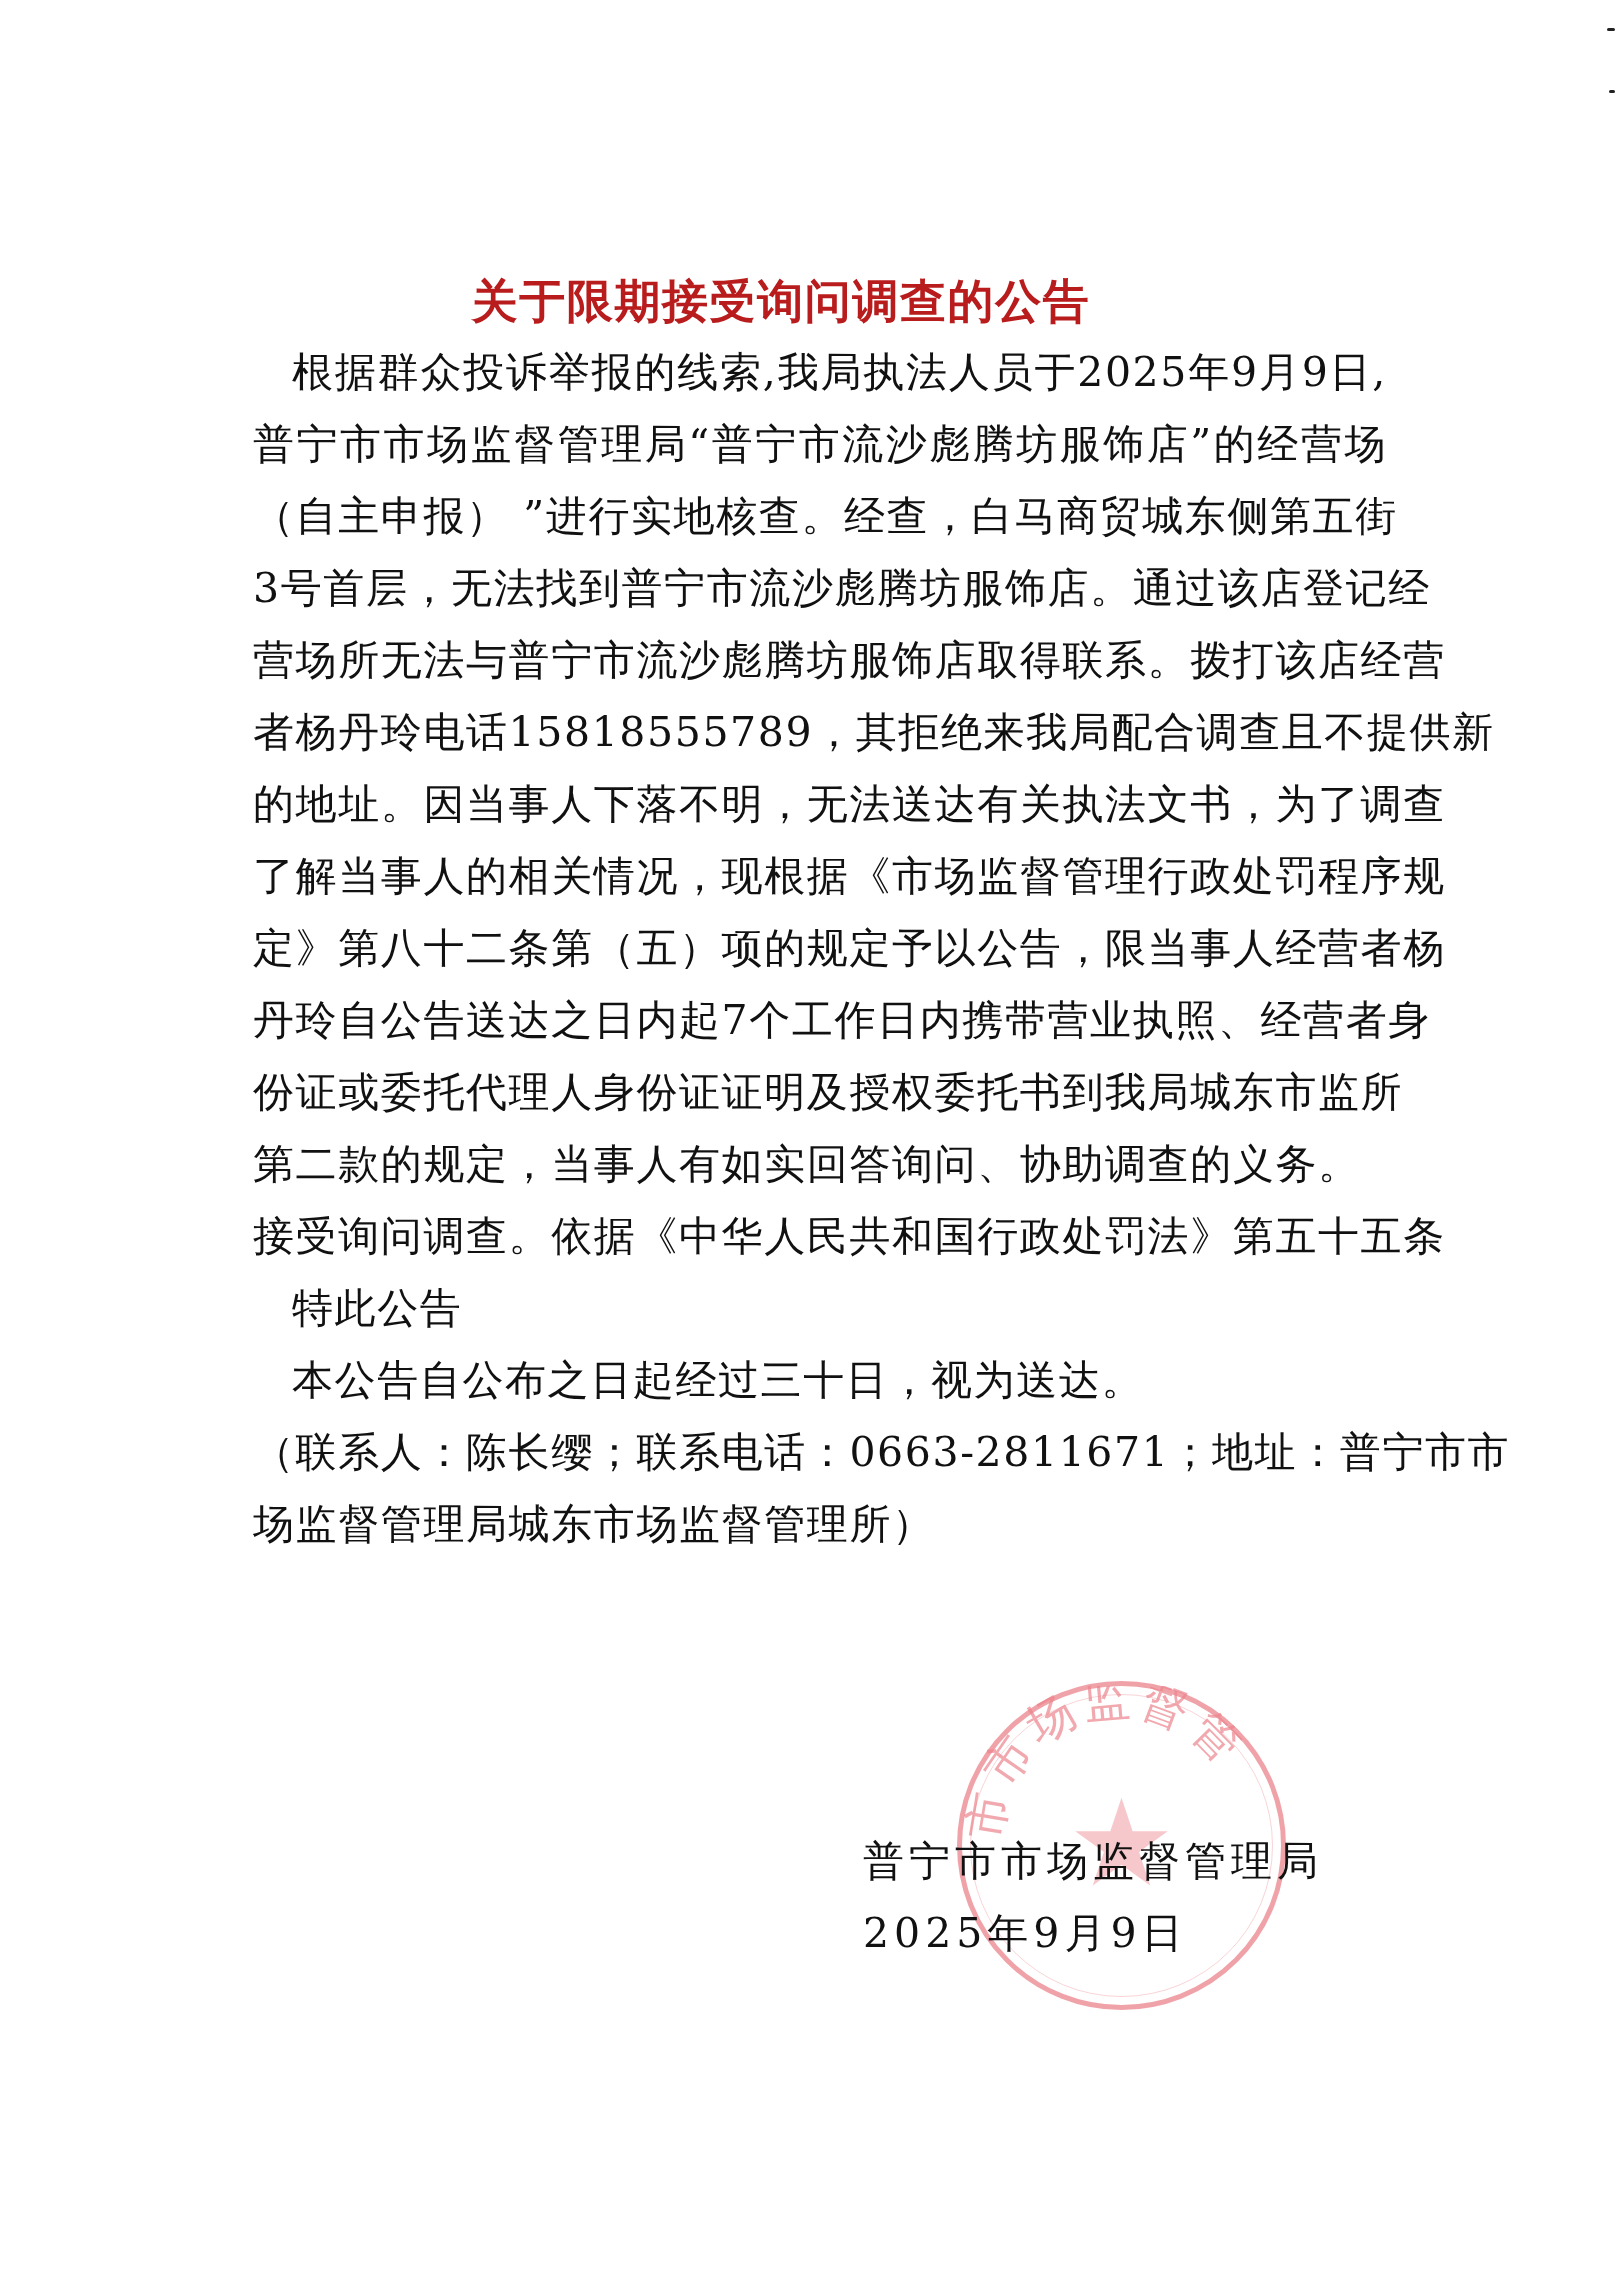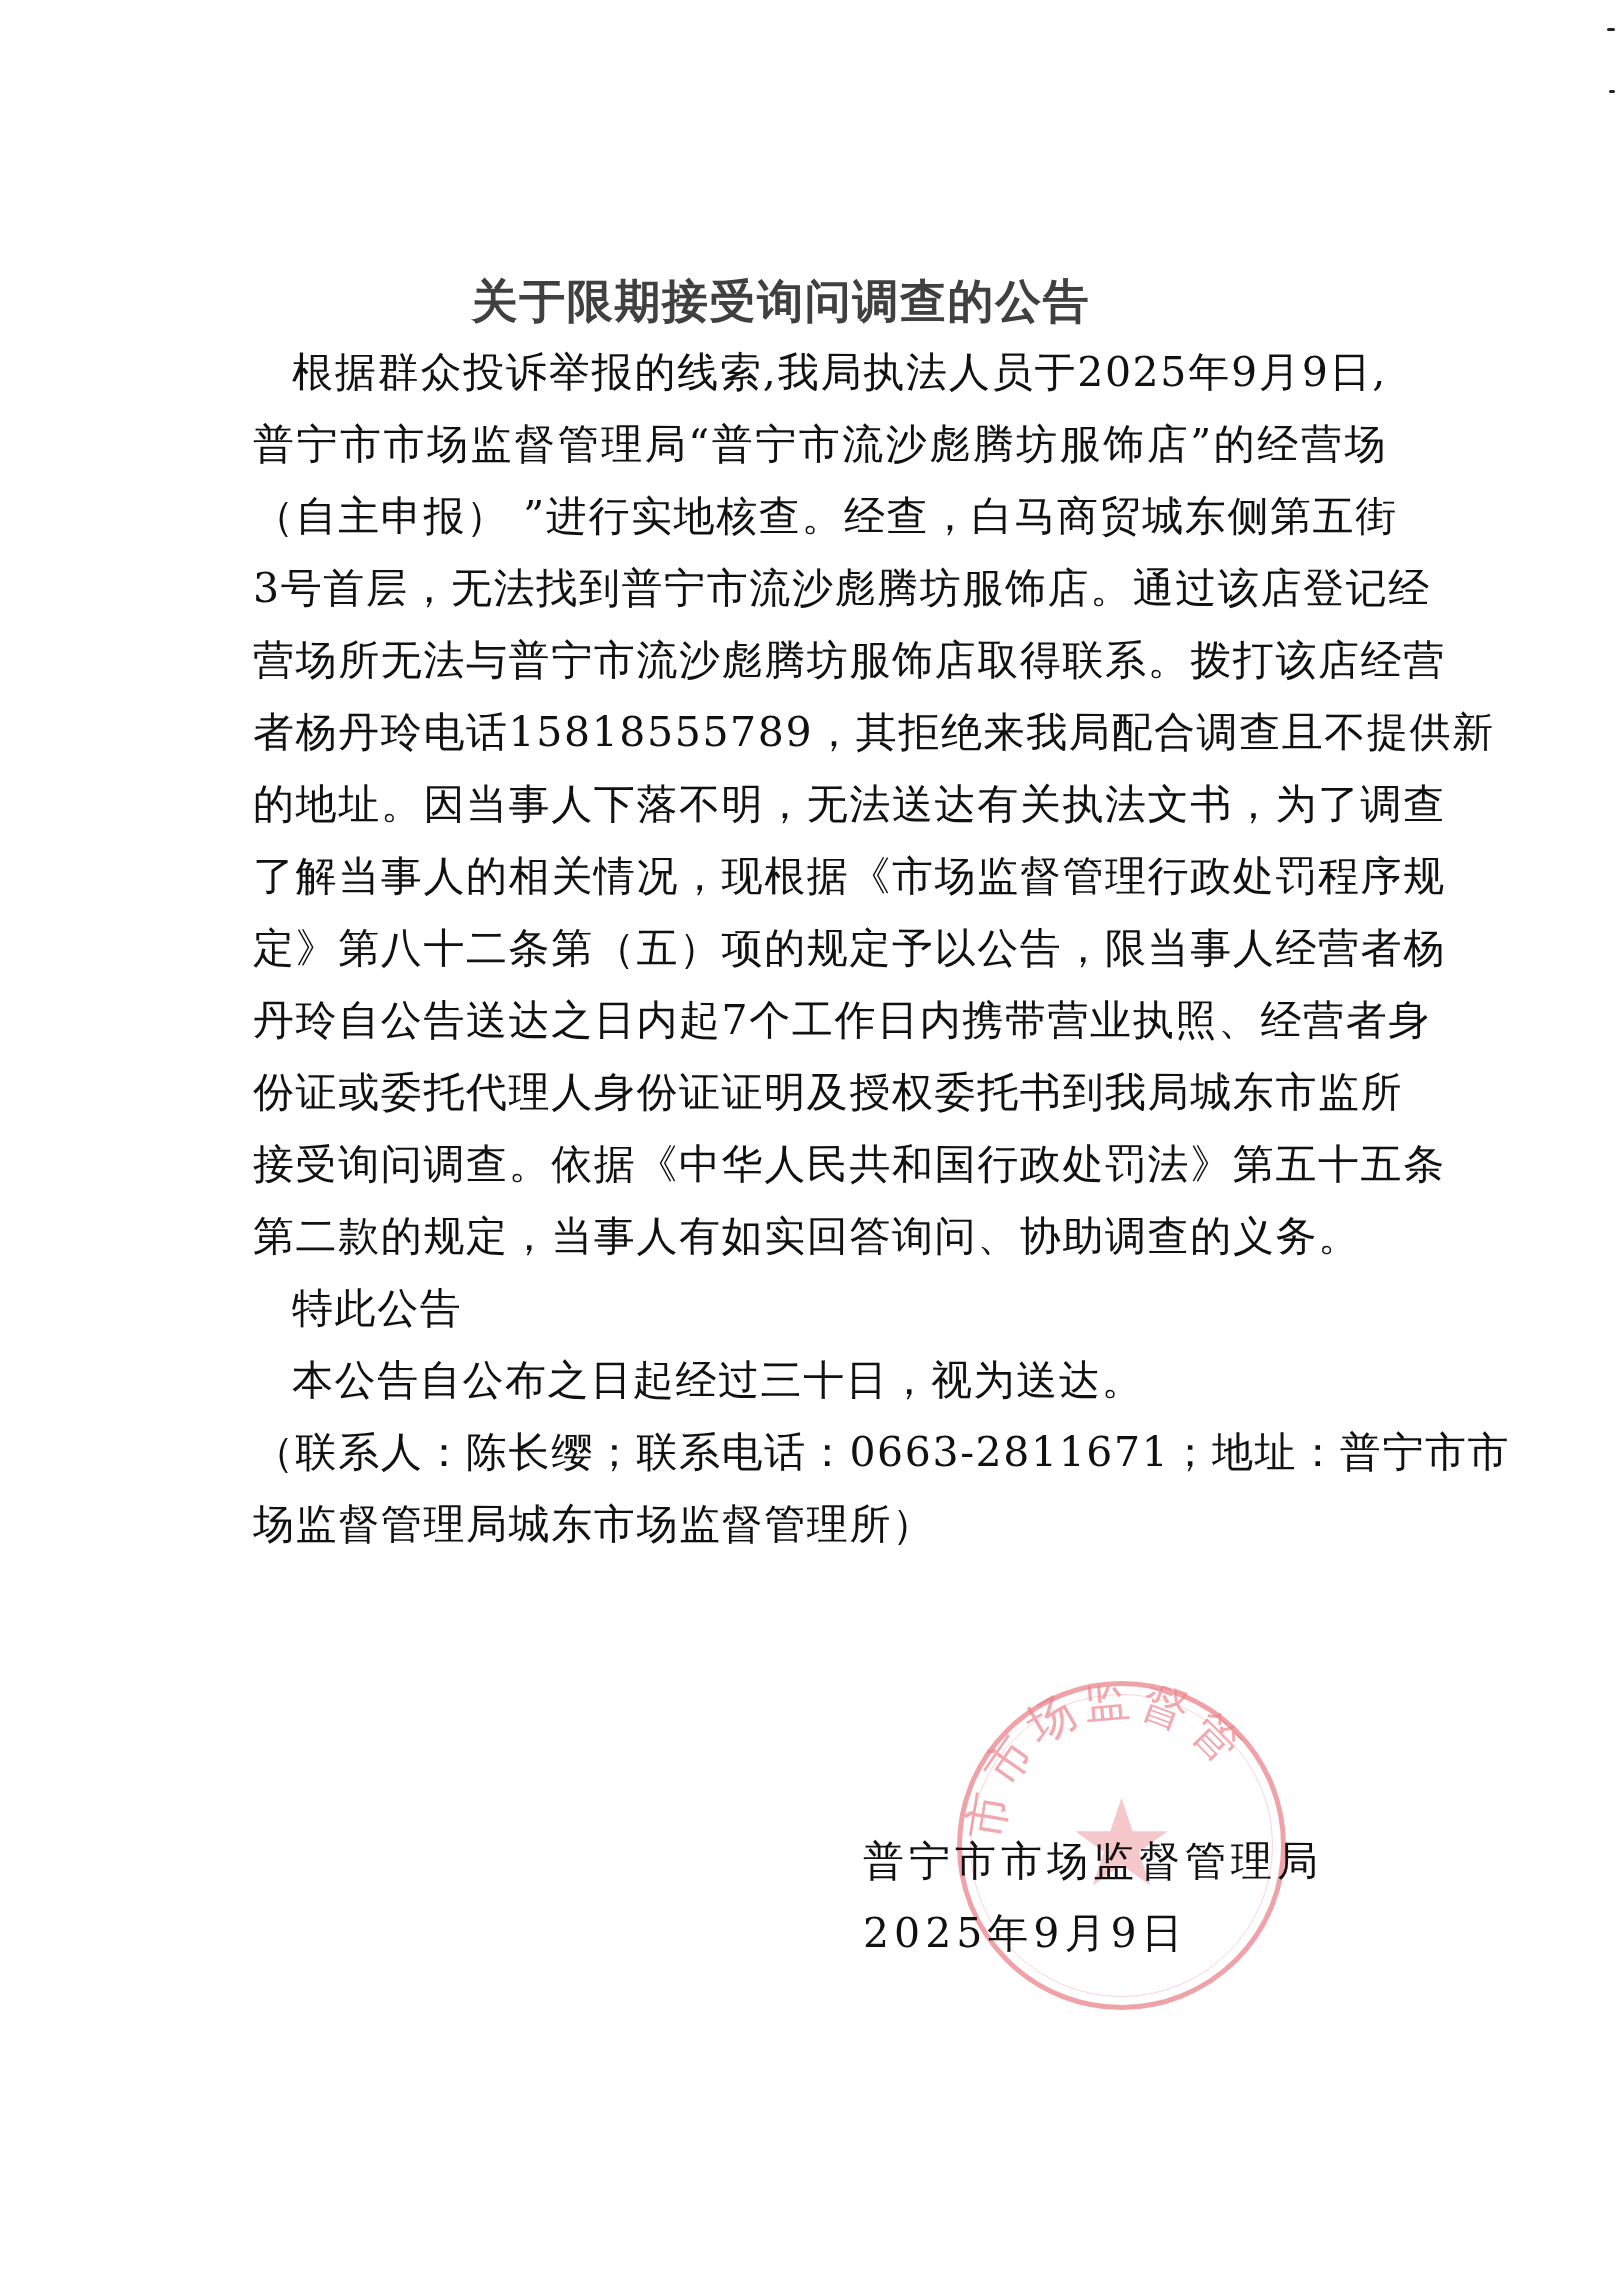--- a/index.html
+++ b/index.html
@@ -24,21 +24,21 @@
     .title {
       position: absolute;
       left: 0;
       top: 271px;
       width: 1562px;
       text-align: center;
       font-family: "DejaVu Sans", "Liberation Sans", sans-serif;
       font-weight: bold;
       font-size: 46px;
       letter-spacing: 1.6px;
-      color: #404040;
+      color: #b91c1c;
     }
     .body-text {
       position: absolute;
       left: 253px;
       top: 336px;
       width: 1134px;
     }
     .line {
       height: 72px;
       line-height: 72px;
@@ -118,22 +118,22 @@
     <div class="line">普宁市市场监督管理局“普宁市流沙彪腾坊服饰店”的经营场</div>
     <div class="line">（自主申报） ”进行实地核查。经查，白马商贸城东侧第五街</div>
     <div class="line">3号首层，无法找到普宁市流沙彪腾坊服饰店。通过该店登记经</div>
     <div class="line">营场所无法与普宁市流沙彪腾坊服饰店取得联系。拨打该店经营</div>
     <div class="line">者杨丹玲电话15818555789，其拒绝来我局配合调查且不提供新</div>
     <div class="line">的地址。因当事人下落不明，无法送达有关执法文书，为了调查</div>
     <div class="line">了解当事人的相关情况，现根据《市场监督管理行政处罚程序规</div>
     <div class="line">定》第八十二条第（五）项的规定予以公告，限当事人经营者杨</div>
     <div class="line">丹玲自公告送达之日内起7个工作日内携带营业执照、经营者身</div>
     <div class="line">份证或委托代理人身份证证明及授权委托书到我局城东市监所</div>
+    <div class="line last">第二款的规定，当事人有如实回答询问、协助调查的义务。</div>
     <div class="line">接受询问调查。依据《中华人民共和国行政处罚法》第五十五条</div>
-    <div class="line last">第二款的规定，当事人有如实回答询问、协助调查的义务。</div>
     <div class="line indent2">特此公告</div>
     <div class="line indent2">本公告自公布之日起经过三十日，视为送达。</div>
     <div class="line">（联系人：陈长缨；联系电话：0663-2811671；地址：普宁市市</div>
     <div class="line last">场监督管理局城东市场监督管理所）</div>
   </div>
 
   <div class="seal">
     <div class="seal-inner"></div>
     <svg viewBox="0 0 400 400">
       <defs>

